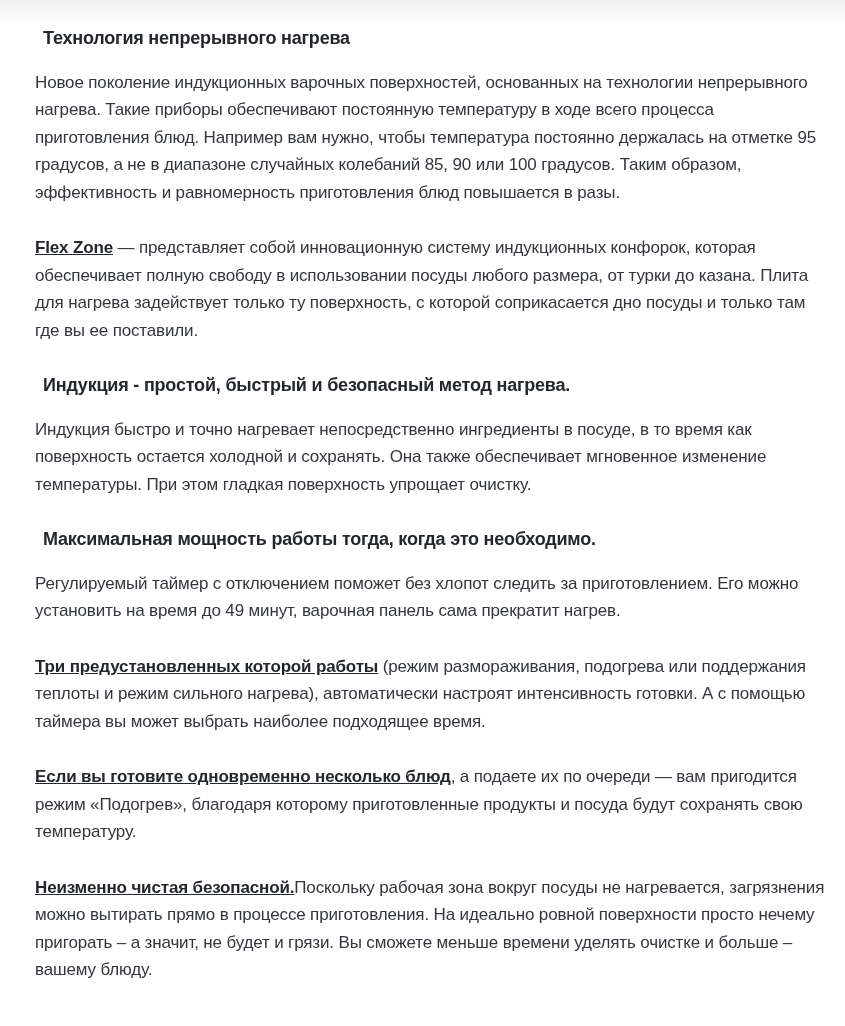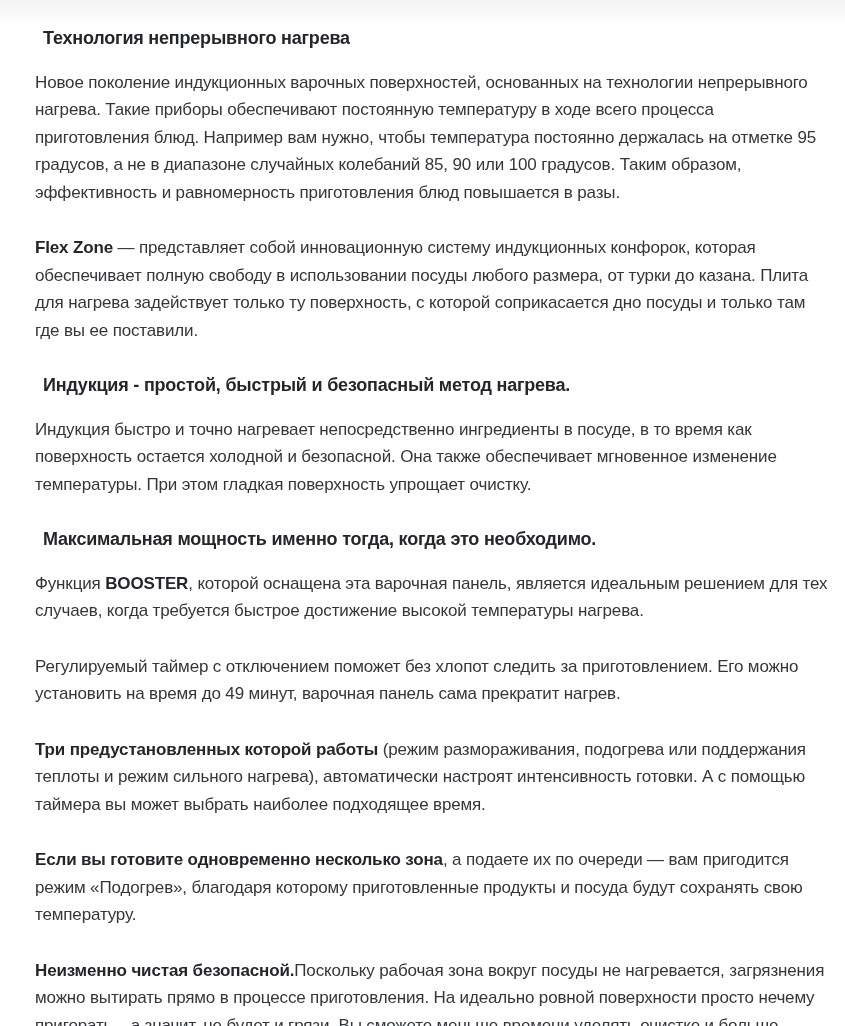--- a/index.html
+++ b/index.html
@@ -45,57 +45,57 @@
     line-height: 27.5px;
     color: #33363b;
     letter-spacing: -0.15px;
   }
   .sec:last-child p.para {
     margin-bottom: 0;
   }
   .b {
     font-weight: 700;
     color: #23262b;
+    text-decoration: underline;
   }
 </style>
 </head>
 <body>
 
 <div class="top-gradient"></div>
 
 <div class="page">
 
   <section class="sec">
     <h2 class="heading">Технология непрерывного нагрева</h2>
     <p class="para">Новое поколение индукционных варочных поверхностей, основанных на технологии непрерывного нагрева. Такие приборы обеспечивают постоянную температуру в ходе всего процесса приготовления блюд. Например вам нужно, чтобы температура постоянно держалась на отметке 95 градусов, а не в диапазоне случайных колебаний 85, 90 или 100 градусов. Таким образом, эффективность и равномерность приготовления блюд повышается в разы.</p>
   </section>
 
   <section class="sec">
     <p class="para"><span class="b">Flex Zone</span><span> — представляет собой инновационную систему индукционных конфорок, которая обеспечивает полную свободу в использовании посуды любого размера, от турки до казана. Плита для нагрева задействует только ту поверхность, с которой соприкасается дно посуды и только там где вы ее поставили.</span></p>
   </section>
 
   <section class="sec">
     <h2 class="heading">Индукция - простой, быстрый и безопасный метод нагрева.</h2>
-    <p class="para">Индукция быстро и точно нагревает непосредственно ингредиенты в посуде, в то время как поверхность остается холодной и безопасной. Она также обеспечивает мгновенное изменение температуры. При этом гладкая поверхность упрощает очистку.</p>
+    <p class="para">Индукция быстро и точно нагревает непосредственно ингредиенты в посуде, в то время как поверхность остается холодной и сохранять. Она также обеспечивает мгновенное изменение температуры. При этом гладкая поверхность упрощает очистку.</p>
   </section>
 
   <section class="sec">
-    <h2 class="heading">Максимальная мощность именно тогда, когда это необходимо.</h2>
-    <p class="para"><span>Функция </span><span class="b">BOOSTER</span><span>, которой оснащена эта варочная панель, является идеальным решением для тех случаев, когда требуется быстрое достижение высокой температуры нагрева.</span></p>
+    <h2 class="heading">Максимальная мощность работы тогда, когда это необходимо.</h2>
   </section>
 
   <section class="sec">
     <p class="para">Регулируемый таймер с отключением поможет без хлопот следить за приготовлением. Его можно установить на время до 49 минут, варочная панель сама прекратит нагрев.</p>
   </section>
 
   <section class="sec">
     <p class="para"><span class="b">Три предустановленных которой работы</span><span> (режим размораживания, подогрева или поддержания теплоты и режим сильного нагрева), автоматически настроят интенсивность готовки. А с помощью таймера вы может выбрать наиболее подходящее время.</span></p>
   </section>
 
   <section class="sec">
-    <p class="para"><span class="b">Если вы готовите одновременно несколько зона</span><span>, а подаете их по очереди — вам пригодится режим «Подогрев», благодаря которому приготовленные продукты и посуда будут сохранять свою температуру.</span></p>
+    <p class="para"><span class="b">Если вы готовите одновременно несколько блюд</span><span>, а подаете их по очереди — вам пригодится режим «Подогрев», благодаря которому приготовленные продукты и посуда будут сохранять свою температуру.</span></p>
   </section>
 
   <section class="sec">
     <p class="para"><span class="b">Неизменно чистая безопасной.</span><span>Поскольку рабочая зона вокруг посуды не нагревается, загрязнения можно вытирать прямо в процессе приготовления. На идеально ровной поверхности просто нечему пригорать – а значит, не будет и грязи. Вы сможете меньше времени уделять очистке и больше – вашему блюду.</span></p>
   </section>
 
 </div>
 
 </body></html>

